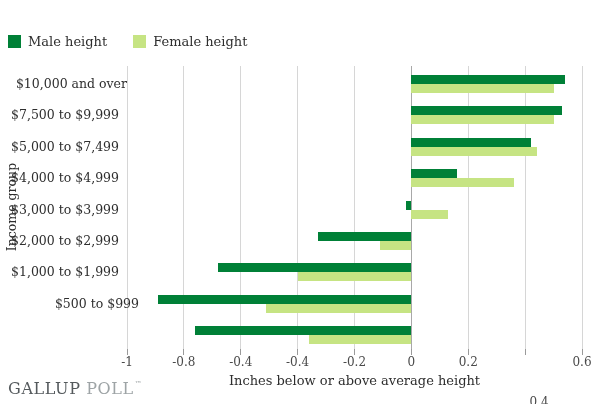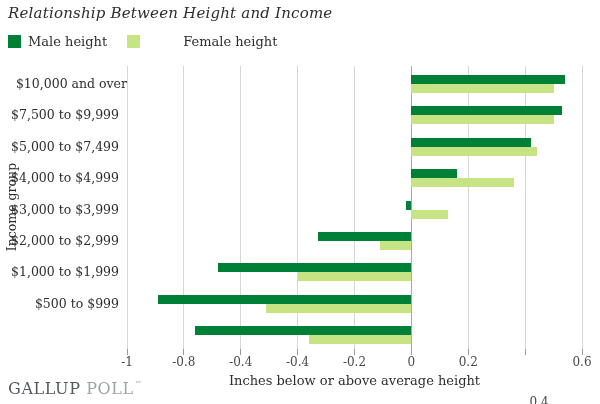--- a/index.html
+++ b/index.html
@@ -21,21 +21,21 @@
     letter-spacing: 0.2px;
   }
   .legend {
     position: absolute;
     left: 8px;
     top: 34px;
     display: flex;
     align-items: center;
   }
   .legend-item { display: flex; align-items: center; font-size: 13px; color: #2e2e2e; }
-  .legend-item + .legend-item { margin-left: 20px; gap: 36px; }
+  .legend-item + .legend-item { margin-left: 26px; }
   .legend-swatch { width: 13px; height: 13px; margin-right: 7px; display: inline-block; }
   .plot {
     position: absolute;
     left: 127px;
     top: 66px;
     width: 455px;
     height: 283px;
   }
   .gridline { position: absolute; top: 0; height: 283px; width: 1px; background: #d6d6d6; }
   .gridline.zero { background: #a8a8a8; }
@@ -85,21 +85,20 @@
   }
   .brand-gallup { color: #54595c; }
   .brand-poll { color: #9ea4a6; }
   .brand-mark { font-size: 7px; vertical-align: 8px; color: #9ea4a6; margin-left: 1px; }
 </style>
 </head>
 <body>
 
 <div id="chart-root">
 
-  <div class="chart-title">Relationship Between Height and Income</div>
 
   <div class="legend">
     <div class="legend-item">
       <span class="legend-swatch" style="background: rgb(0, 128, 55);"></span>
       <span>Male height</span>
     </div>
     <div class="legend-item">
       <span class="legend-swatch" style="background: rgb(198, 228, 131);"></span>
       <span>Female height</span>
     </div>
@@ -162,14 +161,14 @@
     <span class="brand-poll">POLL</span><span class="brand-mark">™</span>
   </div>
 
 <div class="cat-label" style="top: 75.7222px; margin-left: 8px;">$10,000 and over</div>
     <div class="cat-label" style="top: 107.167px;">$7,500 to $9,999</div>
     <div class="cat-label" style="top: 138.611px;">$5,000 to $7,499</div>
     <div class="cat-label" style="top: 170.056px;">$4,000 to $4,999</div>
     <div class="cat-label" style="top: 201.5px;">$3,000 to $3,999</div>
     <div class="cat-label" style="top: 232.944px;">$2,000 to $2,999</div>
     <div class="cat-label" style="top: 264.389px;">$1,000 to $1,999</div>
-    <div class="cat-label" style="top: 295.833px;">$500 to $999</div>
+    <div class="cat-label" style="top: 295.833px; margin-left: 20px;">$500 to $999</div>
   </div>
 
 </body></html>

